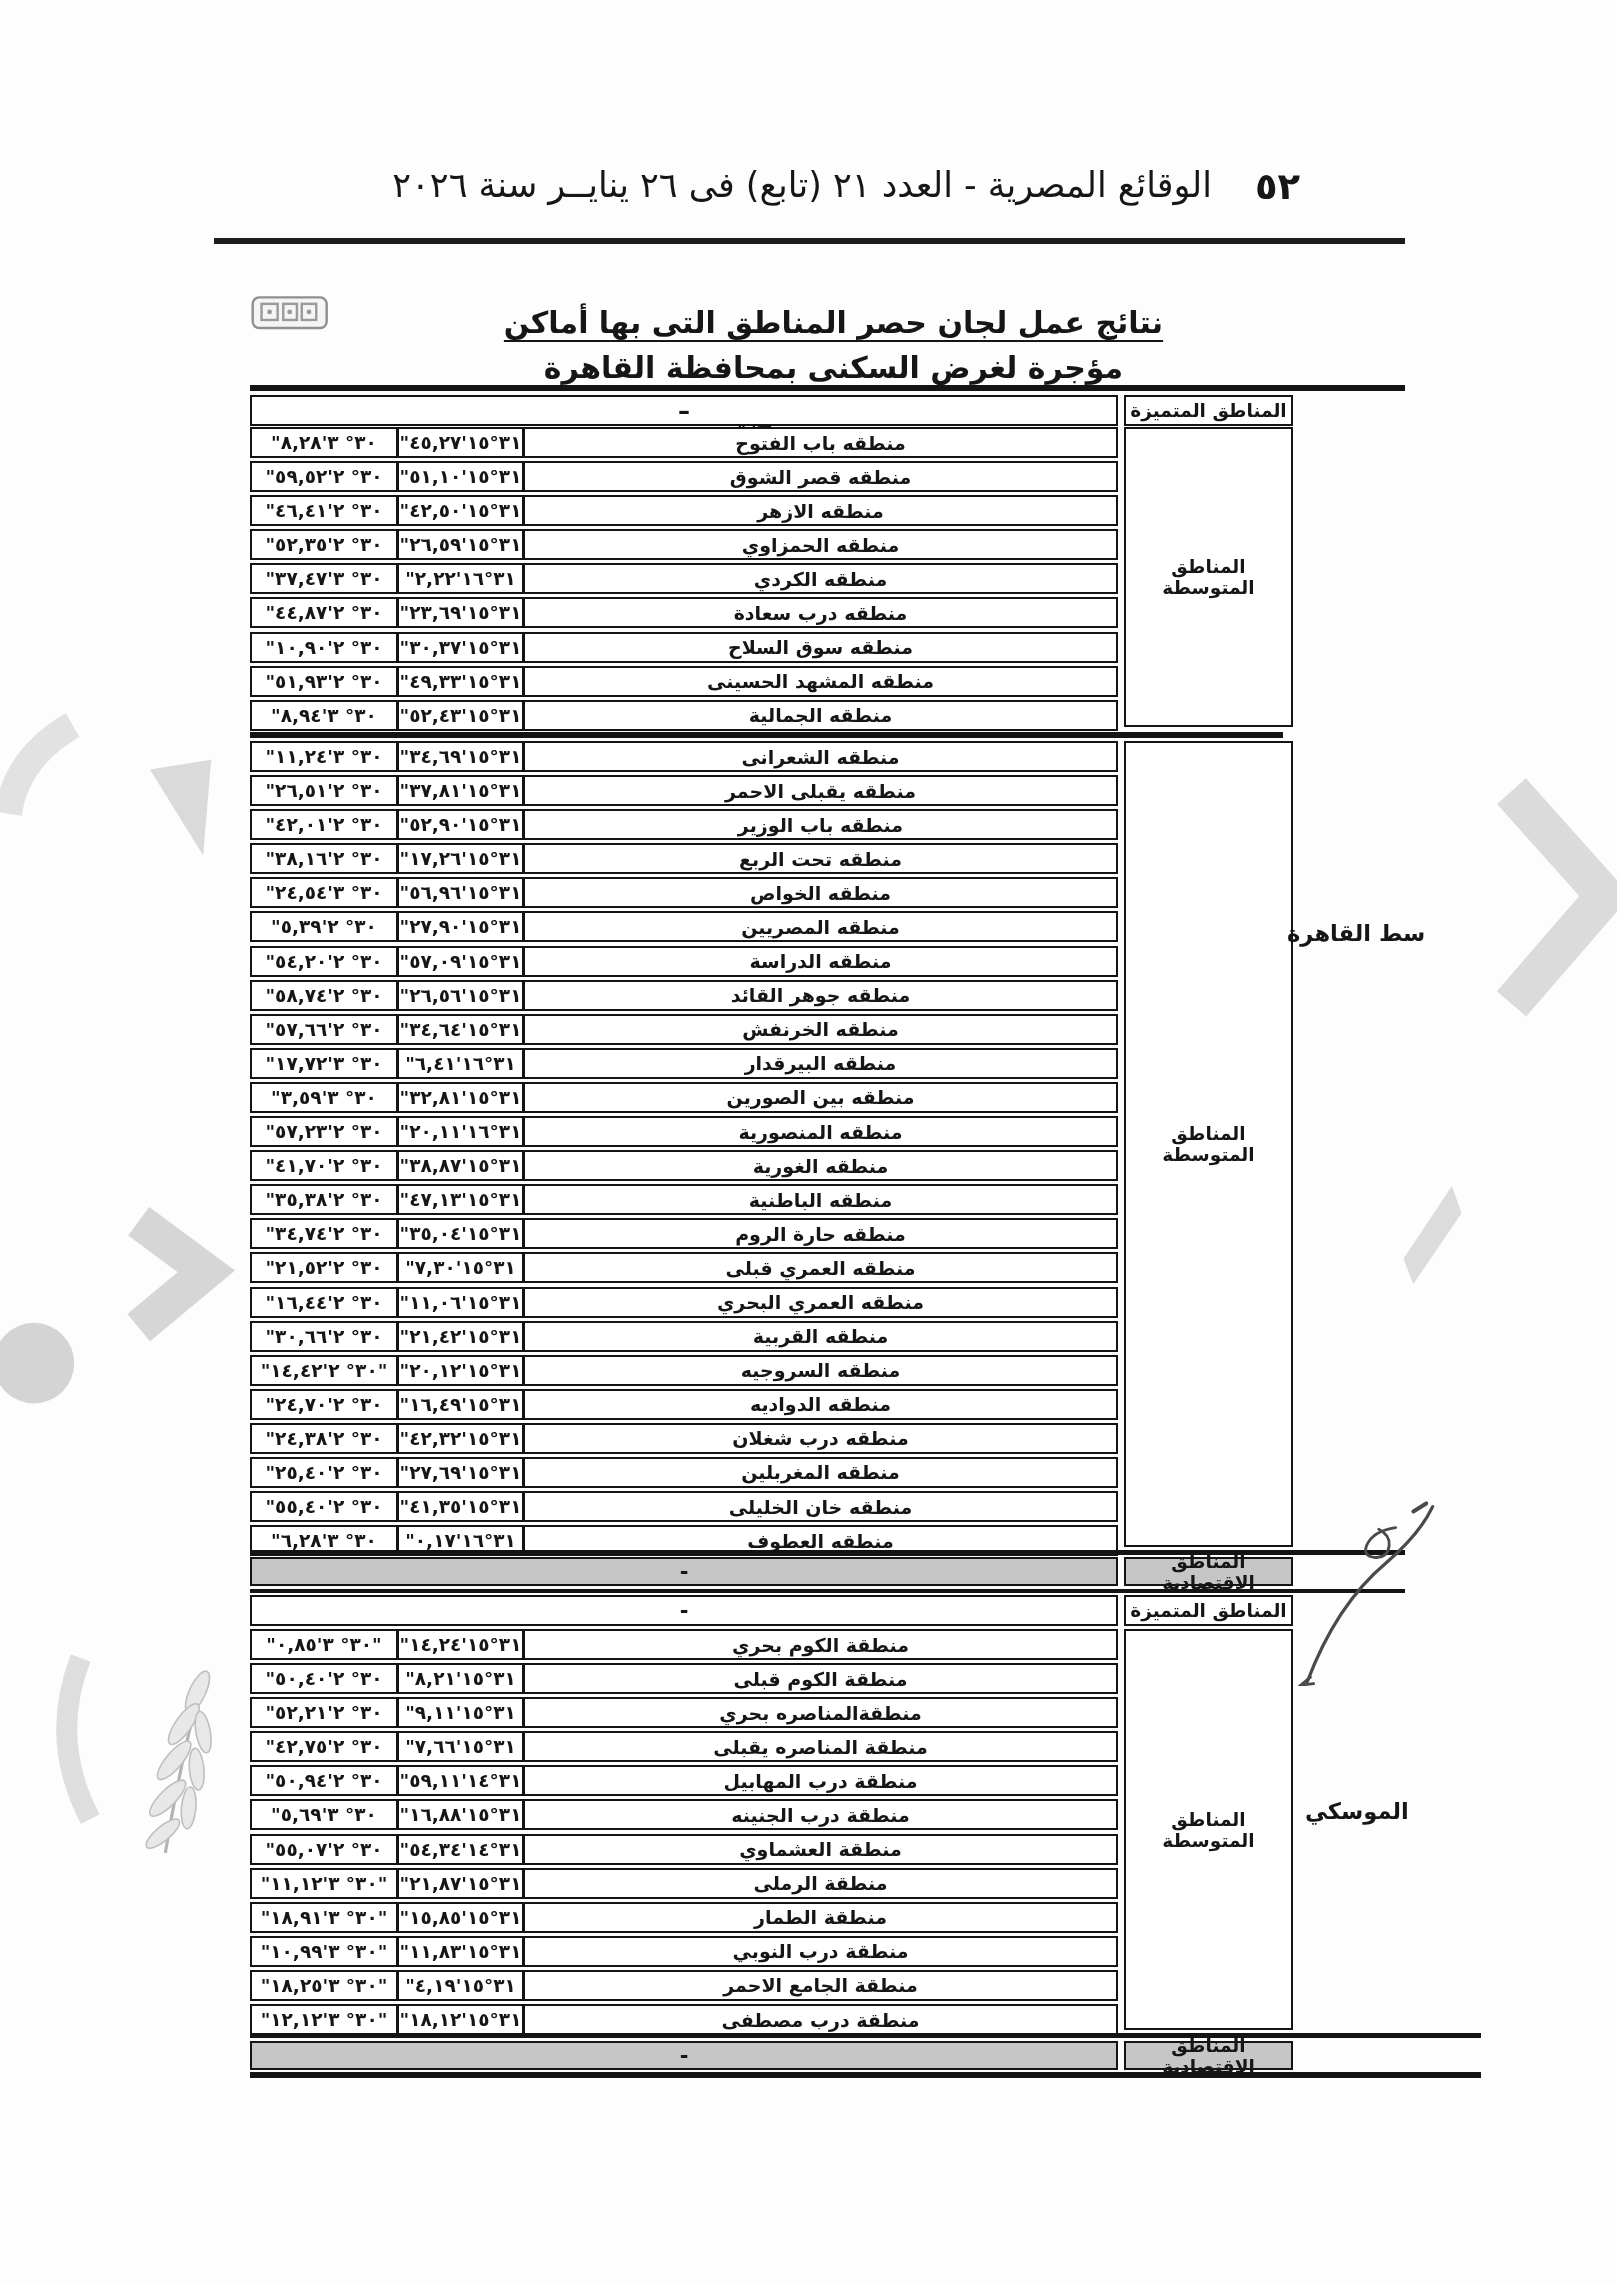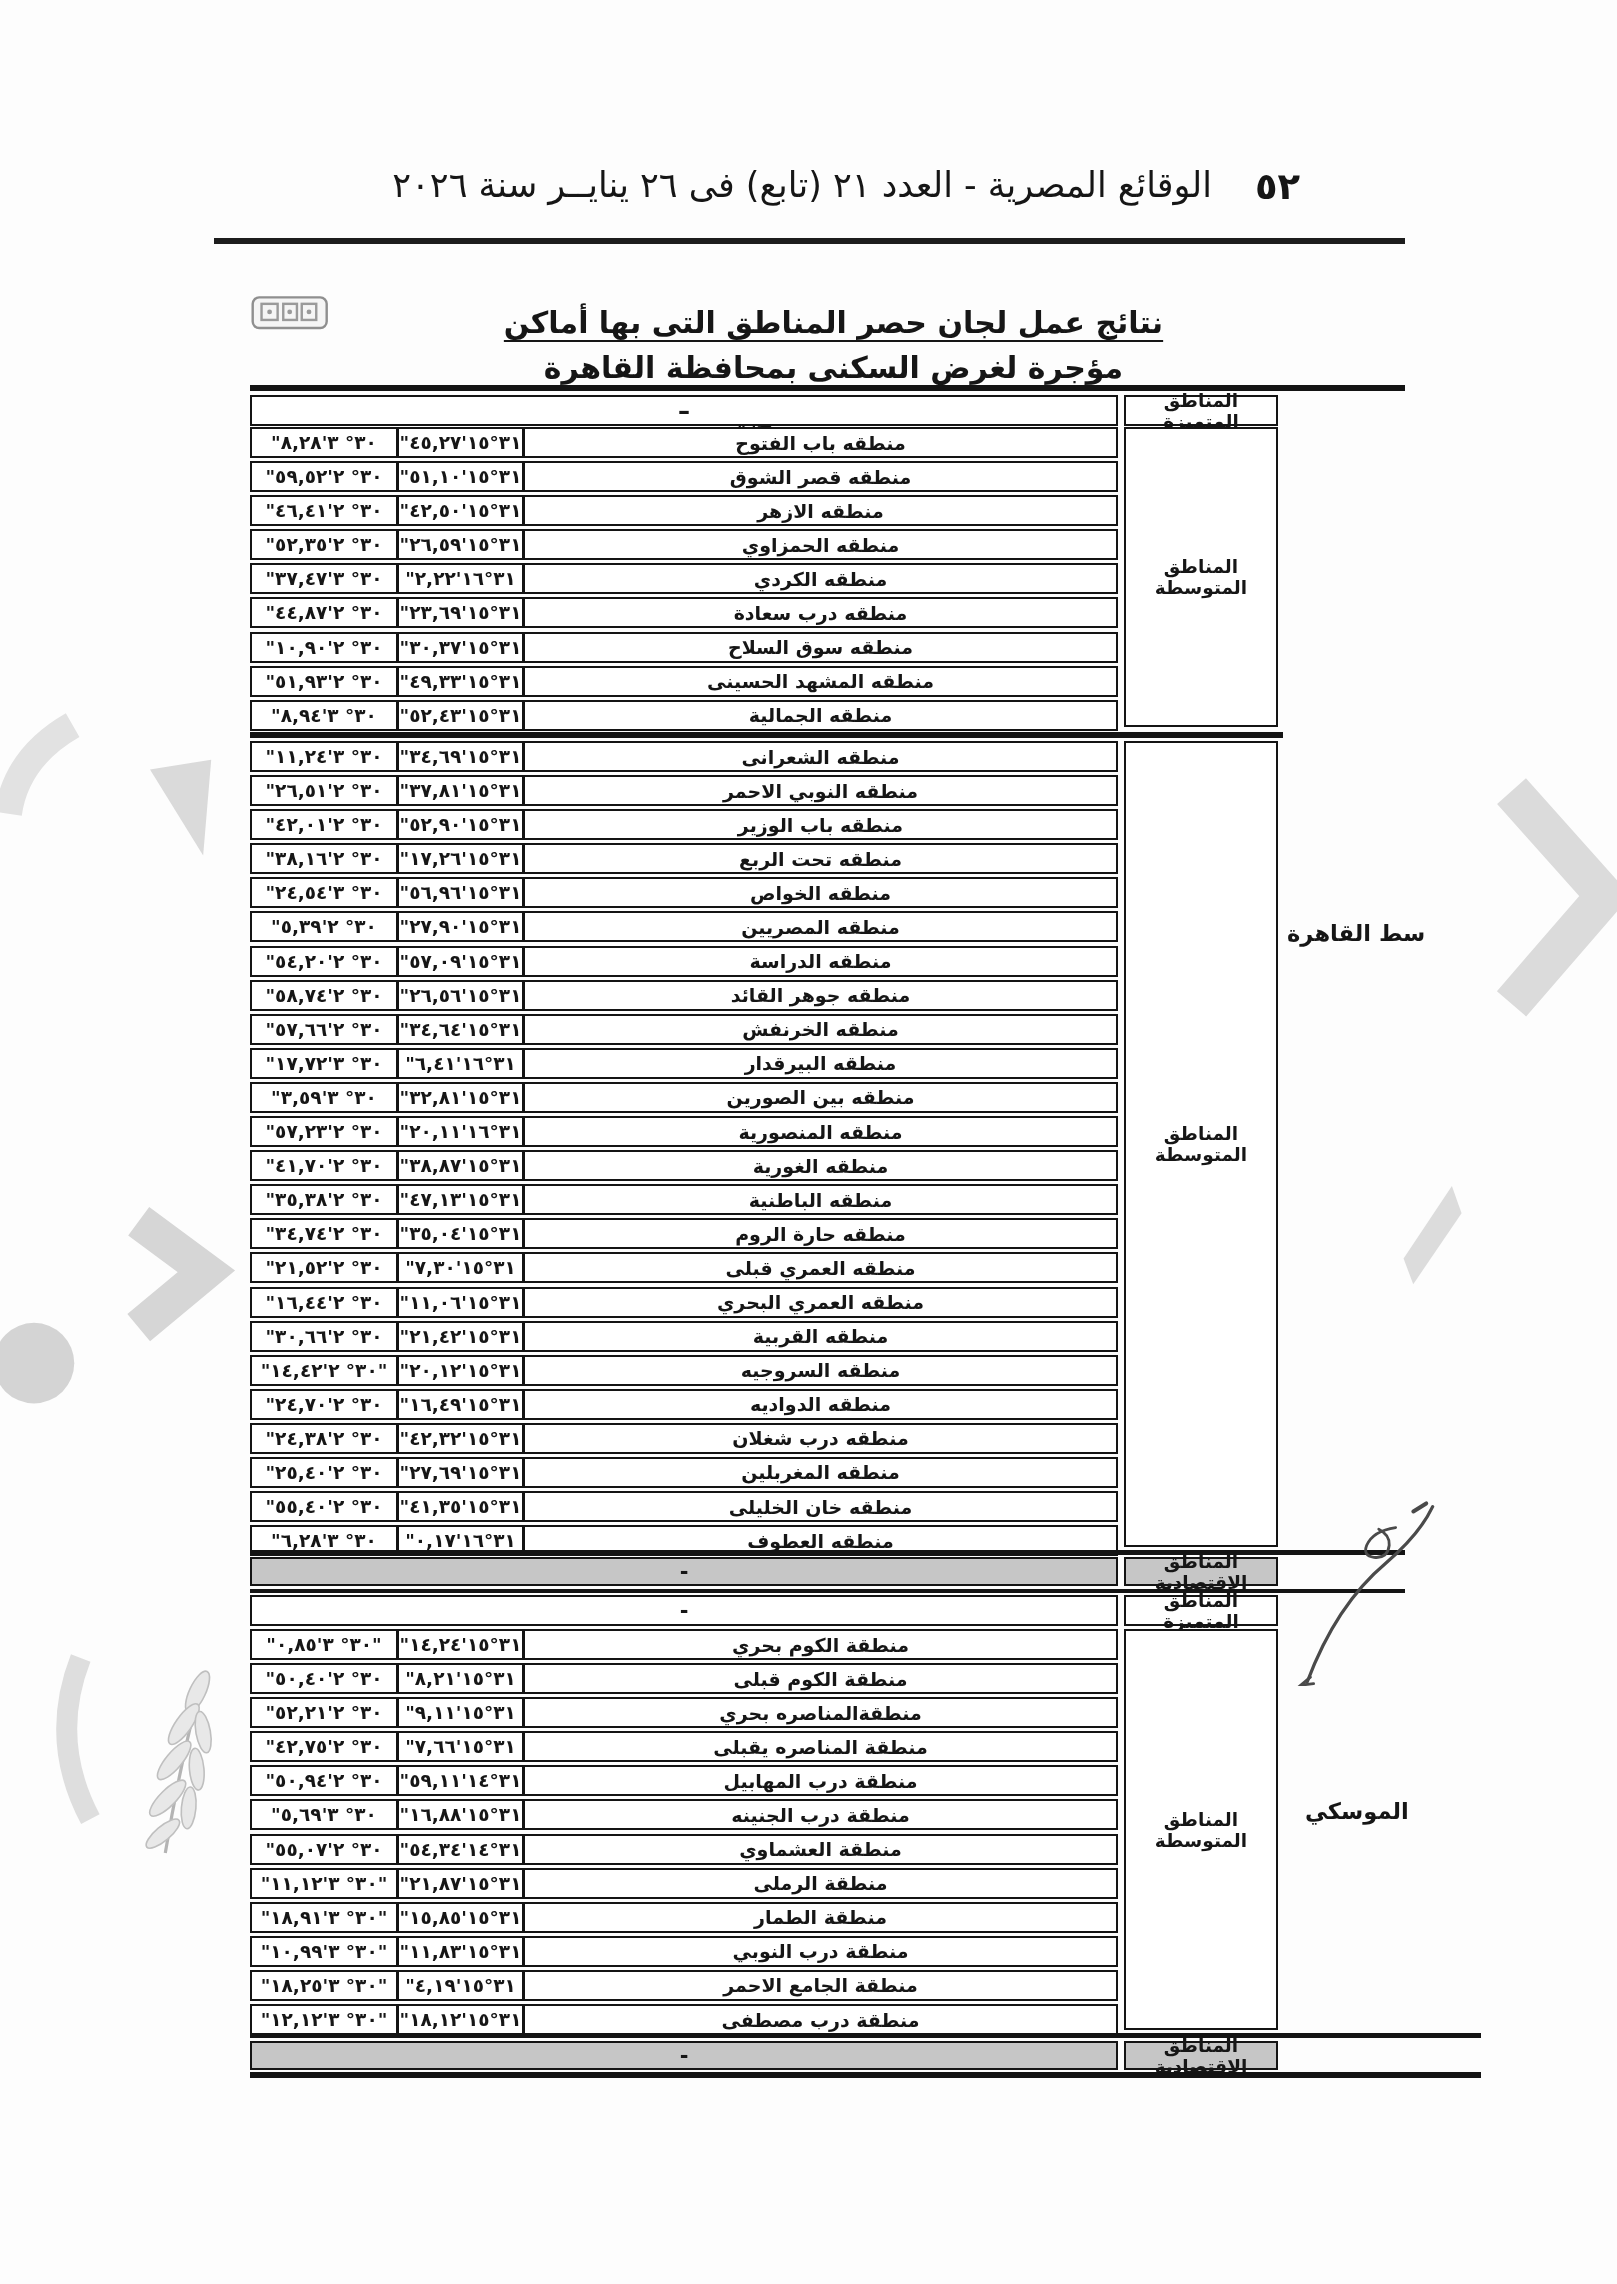--- a/index.html
+++ b/index.html
@@ -27,21 +27,21 @@
         background:#fff;display:flex;align-items:center;}
   .cell{box-sizing:border-box;height:100%;display:flex;align-items:center;justify-content:center;
         font-size:18.5px;font-weight:bold;white-space:nowrap;overflow:hidden;}
   .cell.lat{width:147px;border-right:3.2px solid #141414;direction:ltr;unicode-bidi:bidi-override;}
   .cell.lon{width:126px;border-right:3.2px solid #141414;direction:ltr;unicode-bidi:bidi-override;}
   .cell.name{flex:1;direction:rtl;font-size:19px;}
 
   .mergedbox{box-sizing:border-box;position:absolute;left:250px;width:868px;border:2.4px solid #141414;
              background:#fff;display:flex;align-items:center;justify-content:center;
              font-size:24px;font-weight:bold;}
-  .catbox{box-sizing:border-box;position:absolute;left:1124px;width:154px;border:2.4px solid #141414;
+  .catbox{box-sizing:border-box;position:absolute;left:1124px;width:169px;border:2.4px solid #141414;
           background:#fff;display:flex;align-items:center;justify-content:center;direction:rtl;
           font-size:18.5px;font-weight:bold;text-align:center;}
   .gray .mergedbox,.gray .catbox,.graybg{background:#c6c6c6 !important;}
 
   .region-label{direction:rtl;font-size:22.6px;font-weight:bold;white-space:nowrap;}
 </style>
 </head>
 <body>
 
 <div class="page">
@@ -148,21 +148,21 @@
 
     <div class="abs rowswrap" style="left:250px;top:741px">
         <div class="trow">
           <div class="cell lat">"١١,٢٤'٣ °٣٠</div>
           <div class="cell lon">"٣٤,٦٩'١٥°٣١</div>
           <div class="cell name">منطقه الشعرانى</div>
         </div>
         <div class="trow">
           <div class="cell lat">"٢٦,٥١'٢ °٣٠</div>
           <div class="cell lon">"٣٧,٨١'١٥°٣١</div>
-          <div class="cell name">منطقه النوبي الاحمر</div>
+          <div class="cell name">منطقه يقبلى الاحمر</div>
         </div>
         <div class="trow">
           <div class="cell lat">"٤٢,٠١'٢ °٣٠</div>
           <div class="cell lon">"٥٢,٩٠'١٥°٣١</div>
           <div class="cell name">منطقه باب الوزير</div>
         </div>
         <div class="trow">
           <div class="cell lat">"٣٨,١٦'٢ °٣٠</div>
           <div class="cell lon">"١٧,٢٦'١٥°٣١</div>
           <div class="cell name">منطقه تحت الربع</div>

